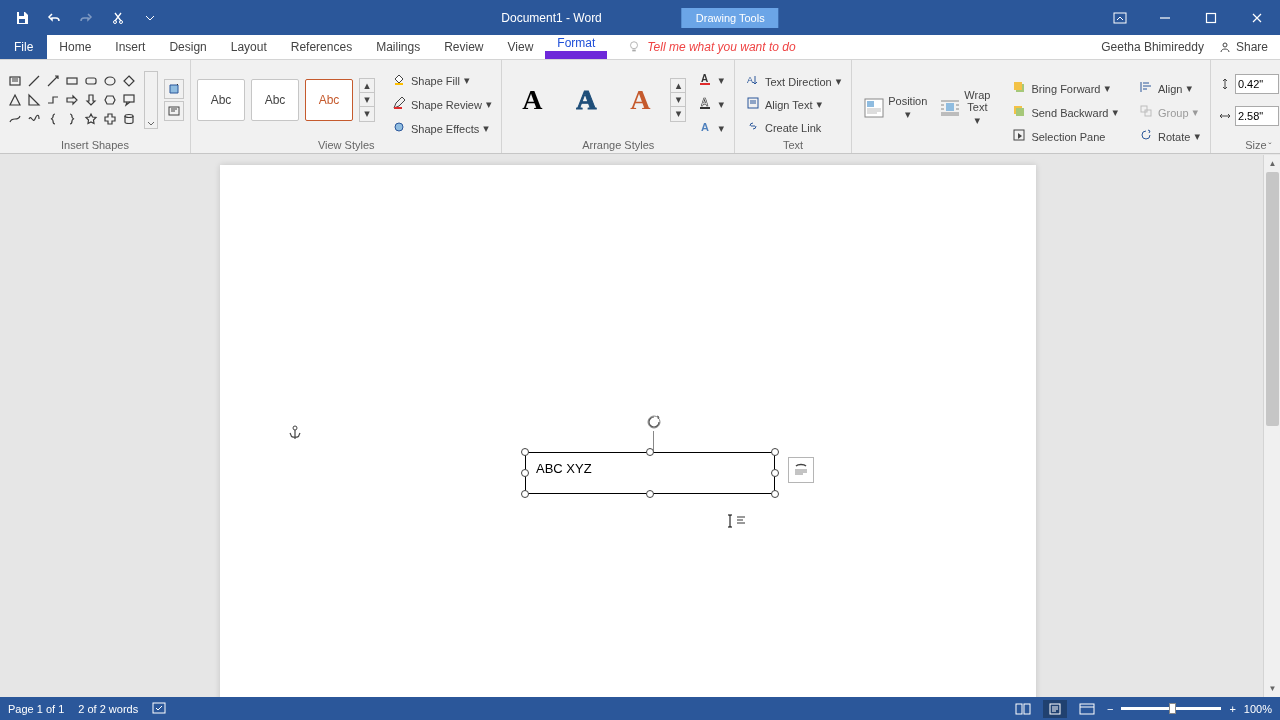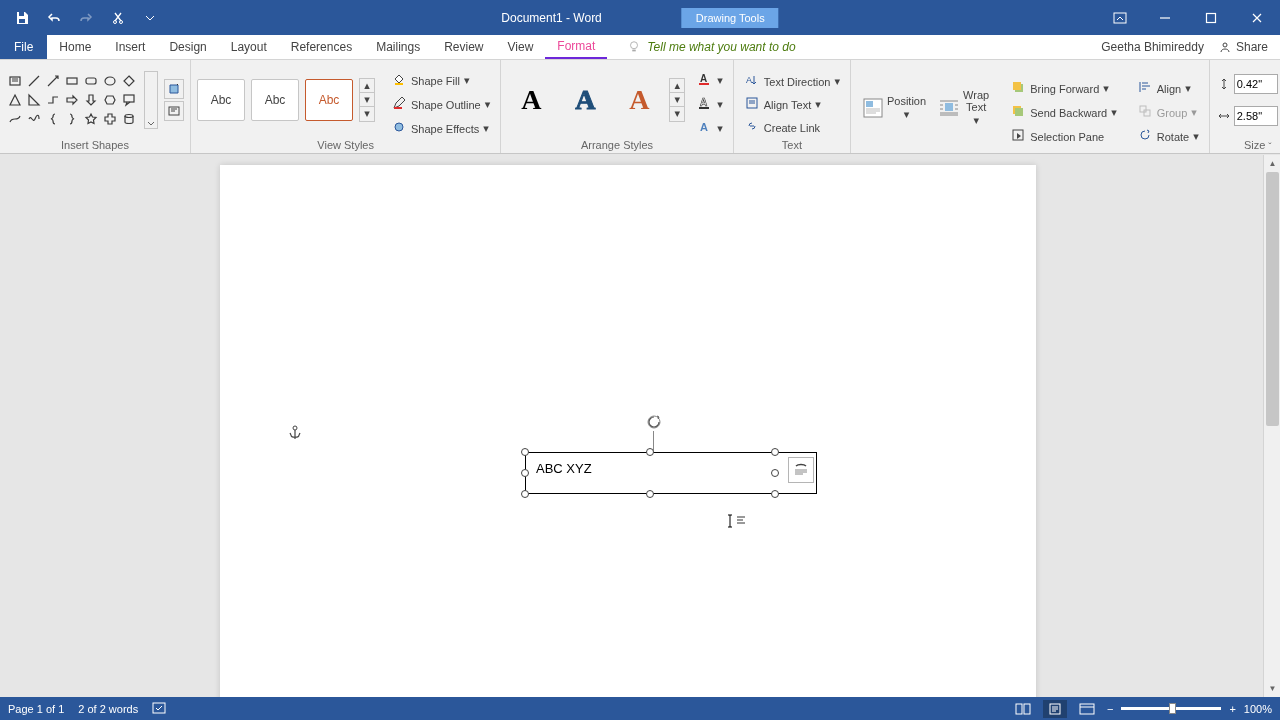--- a/index.html
+++ b/index.html
@@ -15,22 +15,22 @@
 .contextual-tab { background: #6ba5e7; padding: 2px 14px; font-size: 11px; height: 20px; display: flex; align-items: center; }
 .window-controls { position: absolute; right: 0; display: flex; }
 .win-btn { width: 46px; height: 28px; display: flex; align-items: center; justify-content: center; cursor: pointer; }
 .win-btn svg { stroke: #fff; fill: none; }
 .ribbon-display { width: 28px; height: 28px; margin-right: 8px; display: flex; align-items: center; justify-content: center; cursor: pointer; }
 
 
 .menu-bar { height: 25px; background: #fff; display: flex; align-items: center; font-size: 12px; color: #444; border-bottom: 1px solid #d4d4d4; }
 .menu-item { padding: 0 12px; height: 100%; display: flex; align-items: center; cursor: pointer; }
 .menu-item.file { background: #2b579a; color: #fff; padding: 0 14px; }
-.menu-item.active { background: #fff; border-bottom: 2px solid #6d28d9; color: #ec4899; }
-.tell-me { flex: 1; display: flex; align-items: center; gap: 6px; padding-left: 20px; color: #4d7c0f; font-style: italic; }
+.menu-item.active { background: #fff; border-bottom: 8px solid #6d28d9; color: #1d4ed8; }
+.tell-me { flex: 1; display: flex; align-items: center; gap: 6px; padding-left: 20px; color: #ef4444; font-style: italic; }
 .tell-me svg { width: 14px; height: 14px; }
 .user-area { display: flex; align-items: center; gap: 14px; padding-right: 12px; }
 .user-name { color: #444; font-size: 12px; }
 .share-btn { display: flex; align-items: center; gap: 4px; color: #444; cursor: pointer; }
 
 
 .ribbon { height: 94px; background: #f1f1f1; display: flex; border-bottom: 1px solid #c6c6c6; font-size: 11px; color: #444; }
 .ribbon-group { border-right: 1px solid #d4d4d4; display: flex; flex-direction: column; padding: 2px 6px 0 6px; position: relative; }
 .group-content { flex: 1; display: flex; align-items: center; gap: 4px; }
 .group-label { text-align: center; font-size: 11px; color: #666; padding: 2px 0; height: 16px; position: relative; }
@@ -70,21 +70,21 @@
 .size-row { display: flex; align-items: center; gap: 2px; }
 .size-input { width: 44px; height: 20px; border: 1px solid #aaa; font-size: 11px; padding: 0 2px; background: #fff; }
 .spinner { width: 14px; height: 20px; border: 1px solid #aaa; display: flex; flex-direction: column; }
 .spinner div { flex: 1; display: flex; align-items: center; justify-content: center; font-size: 6px; cursor: pointer; border-bottom: 1px solid #aaa; }
 .spinner div:last-child { border: none; }
 
 
 .canvas-area { position: absolute; top: 155px; left: 0; right: 0; bottom: 23px; background: #e6e6e6; overflow: hidden; }
 .page { position: absolute; left: 220px; top: 10px; width: 816px; height: 560px; background: #fff; box-shadow: 0 0 6px rgba(0,0,0,0.15); }
 .anchor-icon { position: absolute; left: 288px; top: 270px; }
-.textbox { position: absolute; left: 525px; top: 297px; width: 292px; height: 42px; border: 1.2px solid #000; background: #fff; padding: 8px 10px; font-size: 13px; color: #000; }
+.textbox { position: absolute; left: 525px; top: 297px; width: 250px; height: 42px; border: 1.2px solid #000; background: #fff; padding: 8px 10px; font-size: 13px; color: #000; }
 .sel-handle { width: 8px; height: 8px; border: 1px solid #444; background: #fff; border-radius: 50%; position: absolute; }
 .rotate-handle { position: absolute; left: 645px; top: 258px; width: 18px; height: 18px; cursor: pointer; }
 .rotate-stem { position: absolute; left: 653px; top: 276px; width: 1px; height: 20px; background: #888; }
 .layout-opts { position: absolute; left: 788px; top: 302px; width: 26px; height: 26px; border: 1px solid #b5b5b5; background: #fff; display: flex; align-items: center; justify-content: center; cursor: pointer; }
 .cursor-ibeam { position: absolute; left: 727px; top: 358px; }
 
 
 .vscroll { position: absolute; right: 0; top: 155px; bottom: 23px; width: 17px; background: #f0f0f0; border-left: 1px solid #d4d4d4; }
 .vscroll-btn { width: 17px; height: 17px; display: flex; align-items: center; justify-content: center; font-size: 8px; color: #666; cursor: pointer; }
 .vscroll-track { position: absolute; top: 17px; bottom: 17px; width: 17px; }
@@ -354,21 +354,21 @@
             <span>Shape Fill</span>
             <span>▾</span>
           </div>
         <div class="cmd-row">
             <span class="cmd-icon">
               <svg width="14" height="14" viewBox="0 0 14 14">
                 <path d="M2 12l2-5 6-6 3 3-6 6-5 2z" fill="none" stroke="#444"></path>
                 <rect x="2" y="11" width="8" height="2" fill="#e02b2b"></rect>
               </svg>
             </span>
-            <span>Shape Outline</span>
+            <span>Shape Review</span>
             <span>▾</span>
           </div>
         <div class="cmd-row">
             <span class="cmd-icon">
               <svg width="14" height="14" viewBox="0 0 14 14">
                 <circle cx="7" cy="7" r="4" fill="#8fbce0" stroke="#2b579a"></circle>
               </svg>
             </span>
             <span>Shape Effects</span>
             <span>▾</span>

